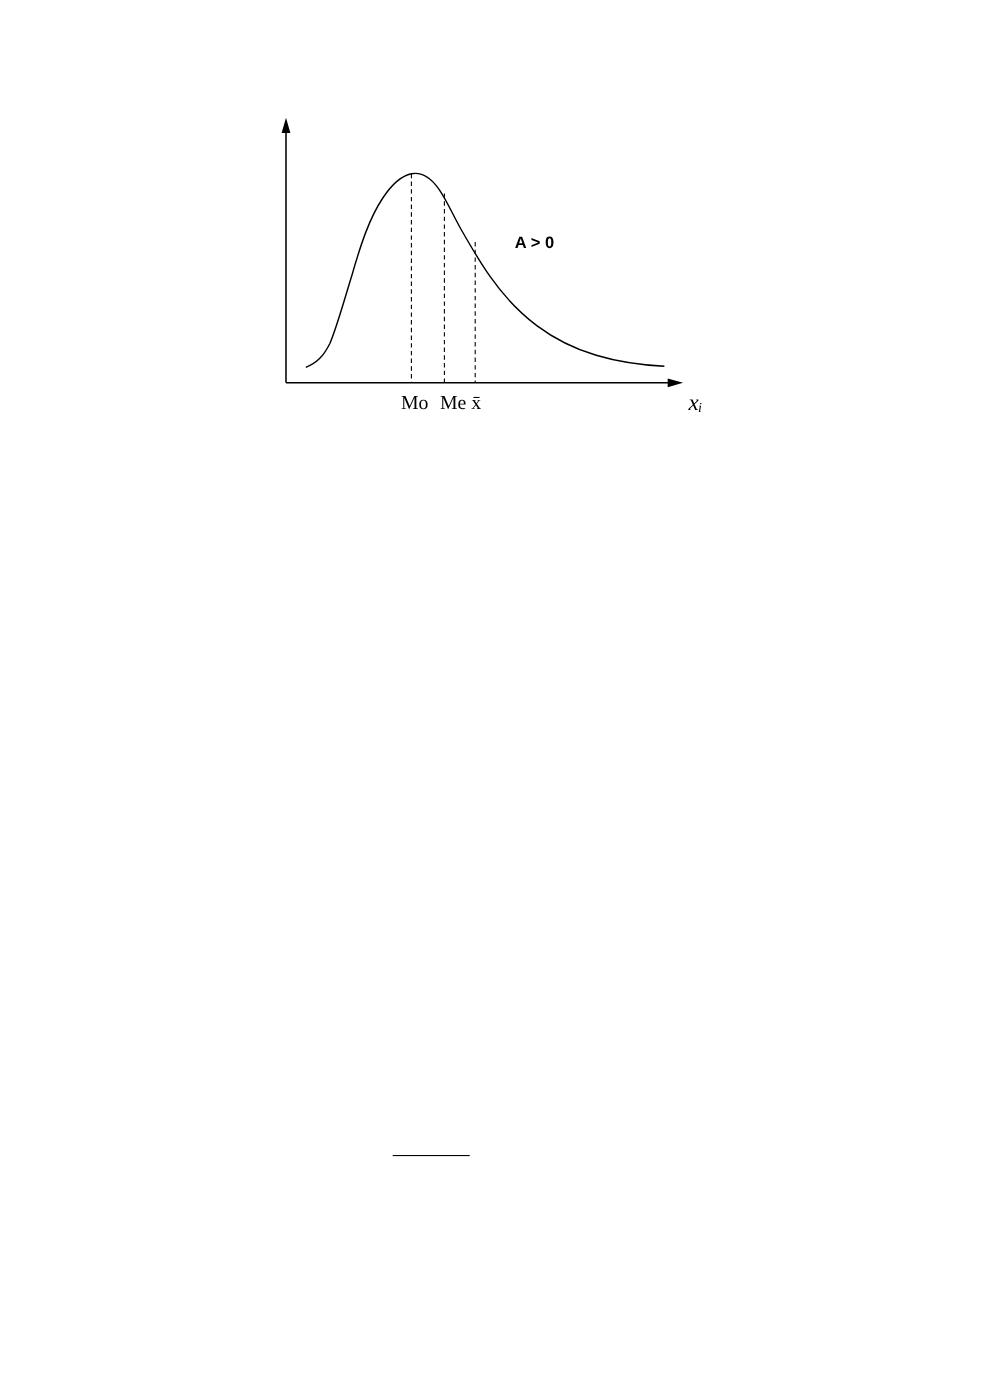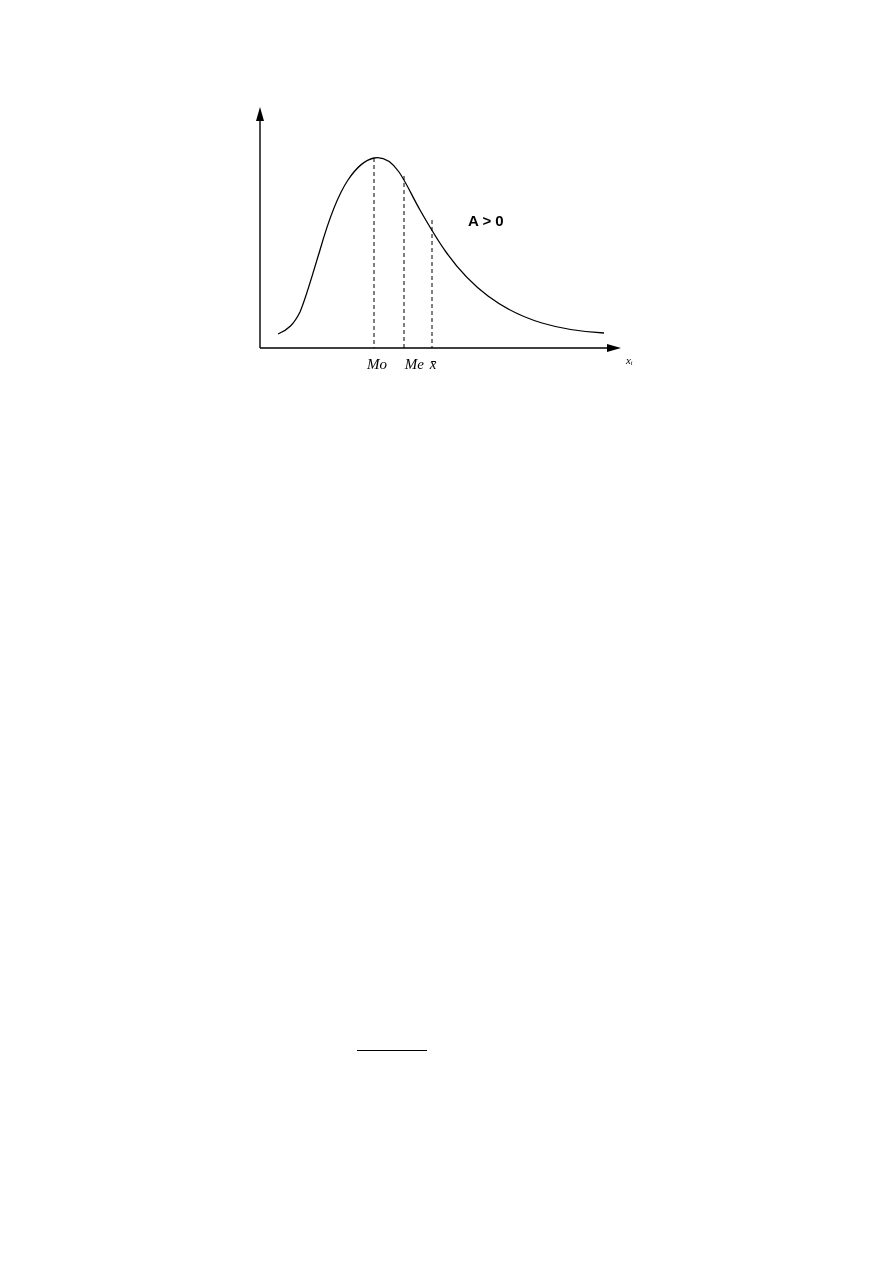--- a/index.html
+++ b/index.html
@@ -29,26 +29,25 @@
     top: 98px;
     width: 420px;
     height: 300px;
   }
   #figure svg {
     display: block;
   }
   .axis-label {
     font-family: "Liberation Serif", serif;
     font-style: italic;
-    font-size: 11px;
+    font-size: 21px;
   }
   .marker-label {
     font-family: "Liberation Serif", serif;
-    font-style: italic;
-    font-size: 15px;
+    font-size: 18px;
   }
   .annotation-label {
     font-family: "Liberation Sans", sans-serif;
     font-weight: bold;
     font-size: 15px;
   }
   #footnote-rule {
     position: absolute;
     left: 357px;
     top: 1050px;

